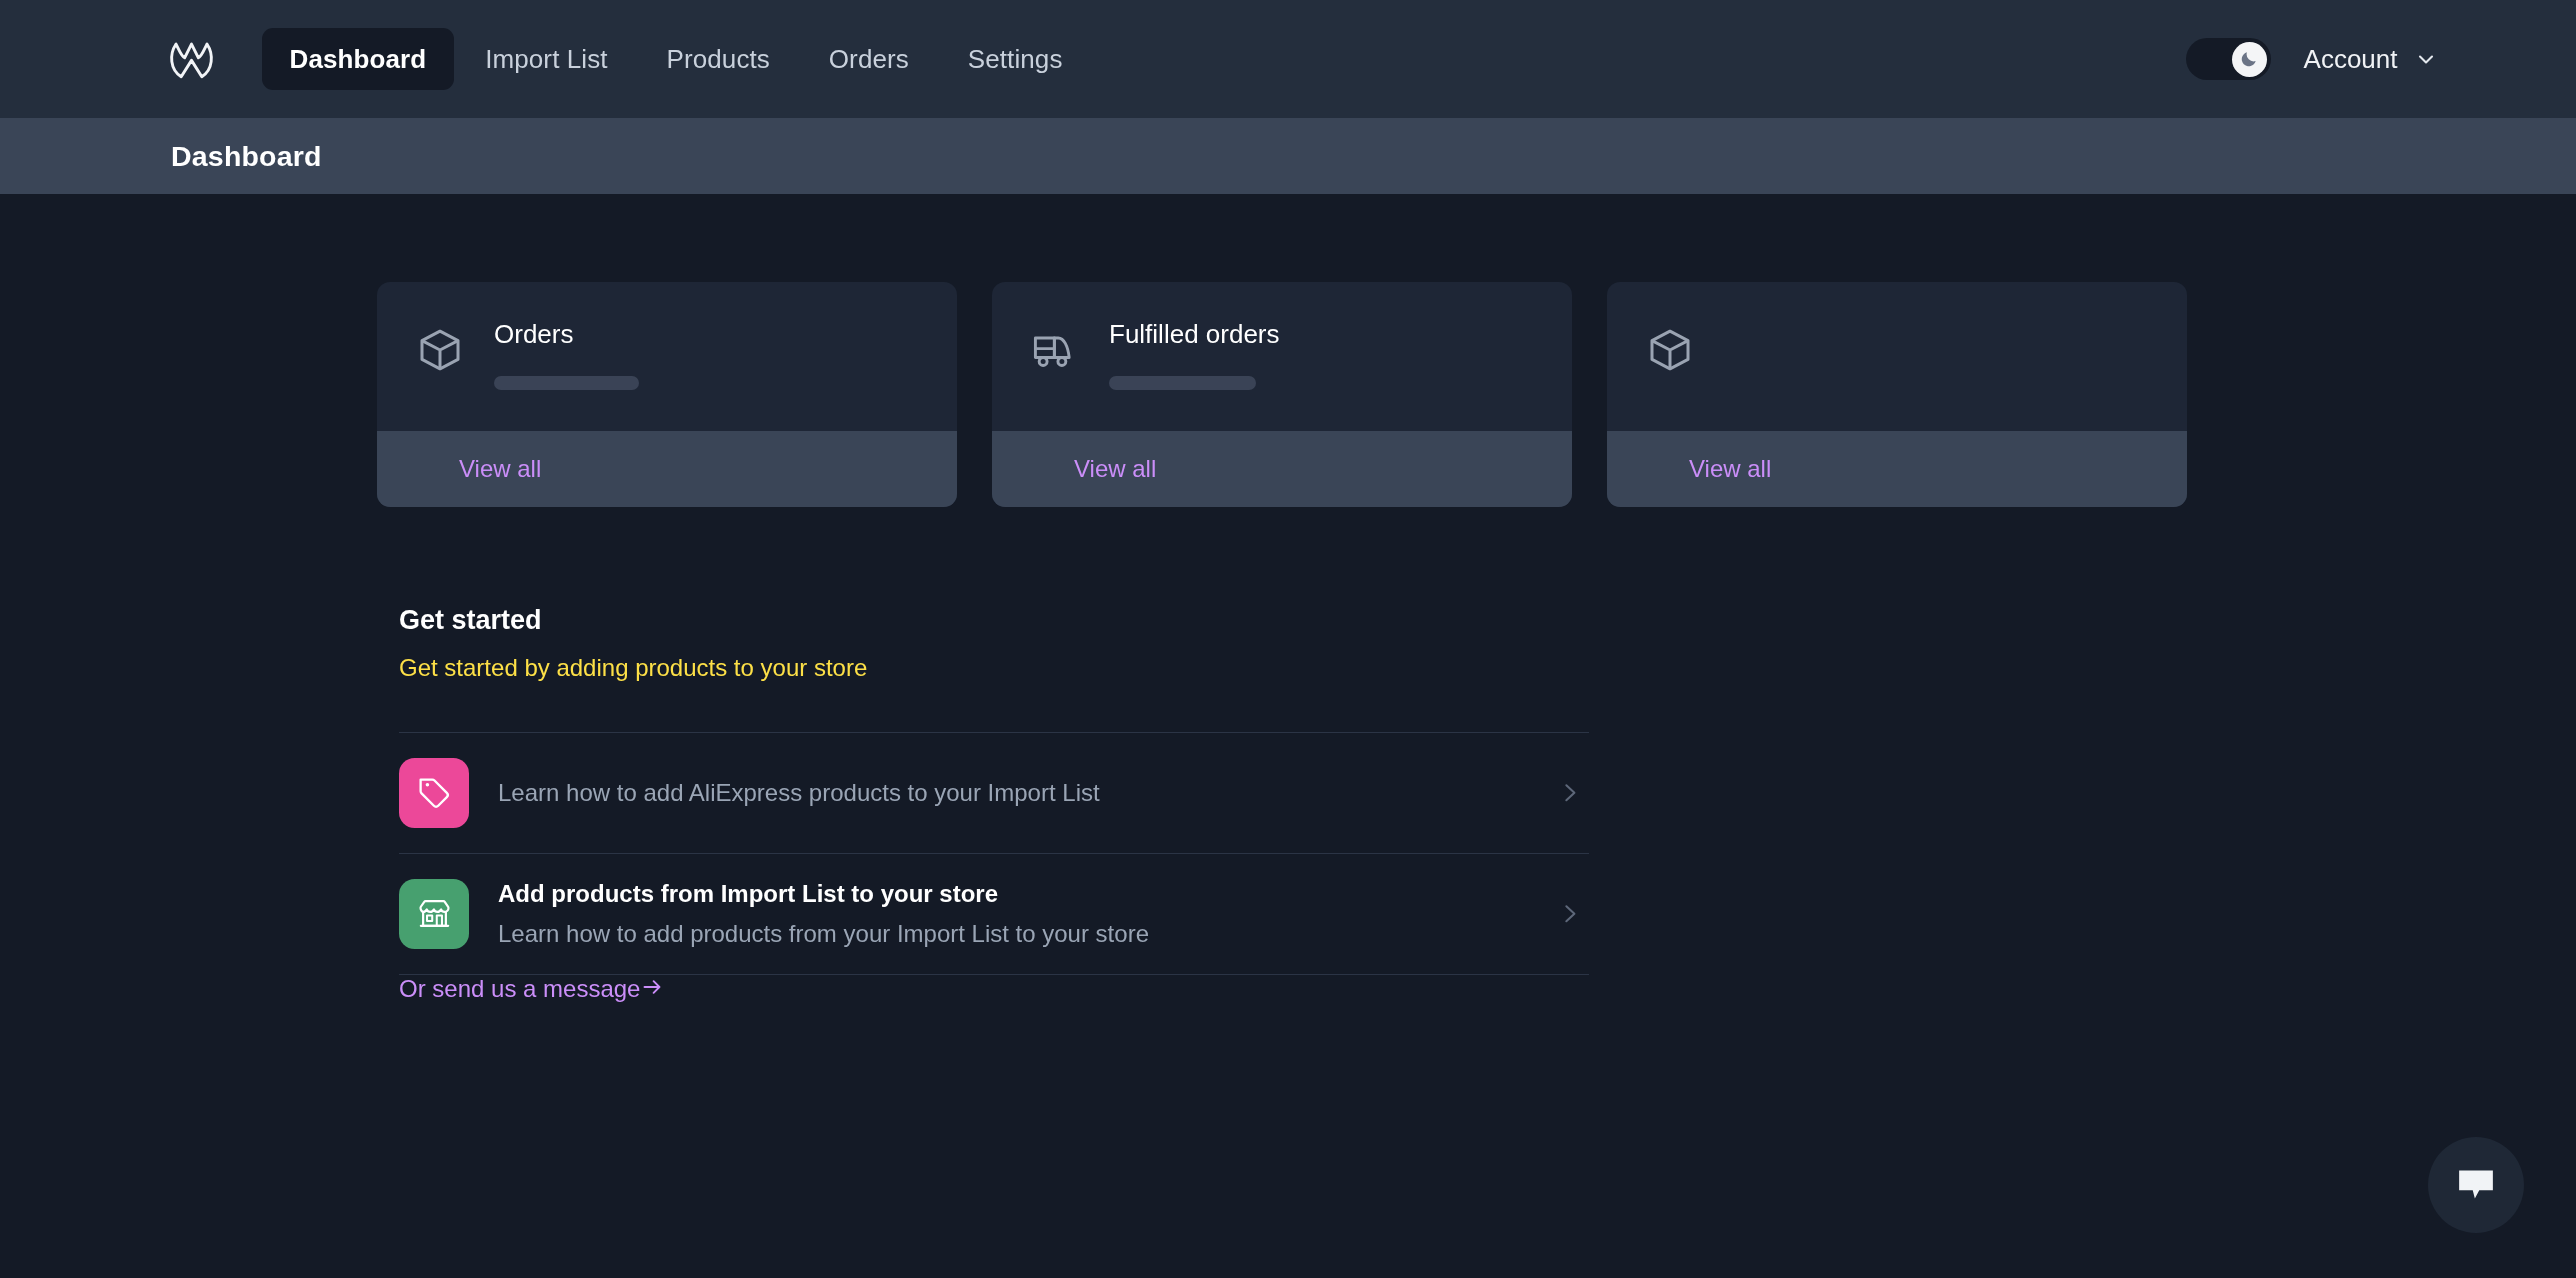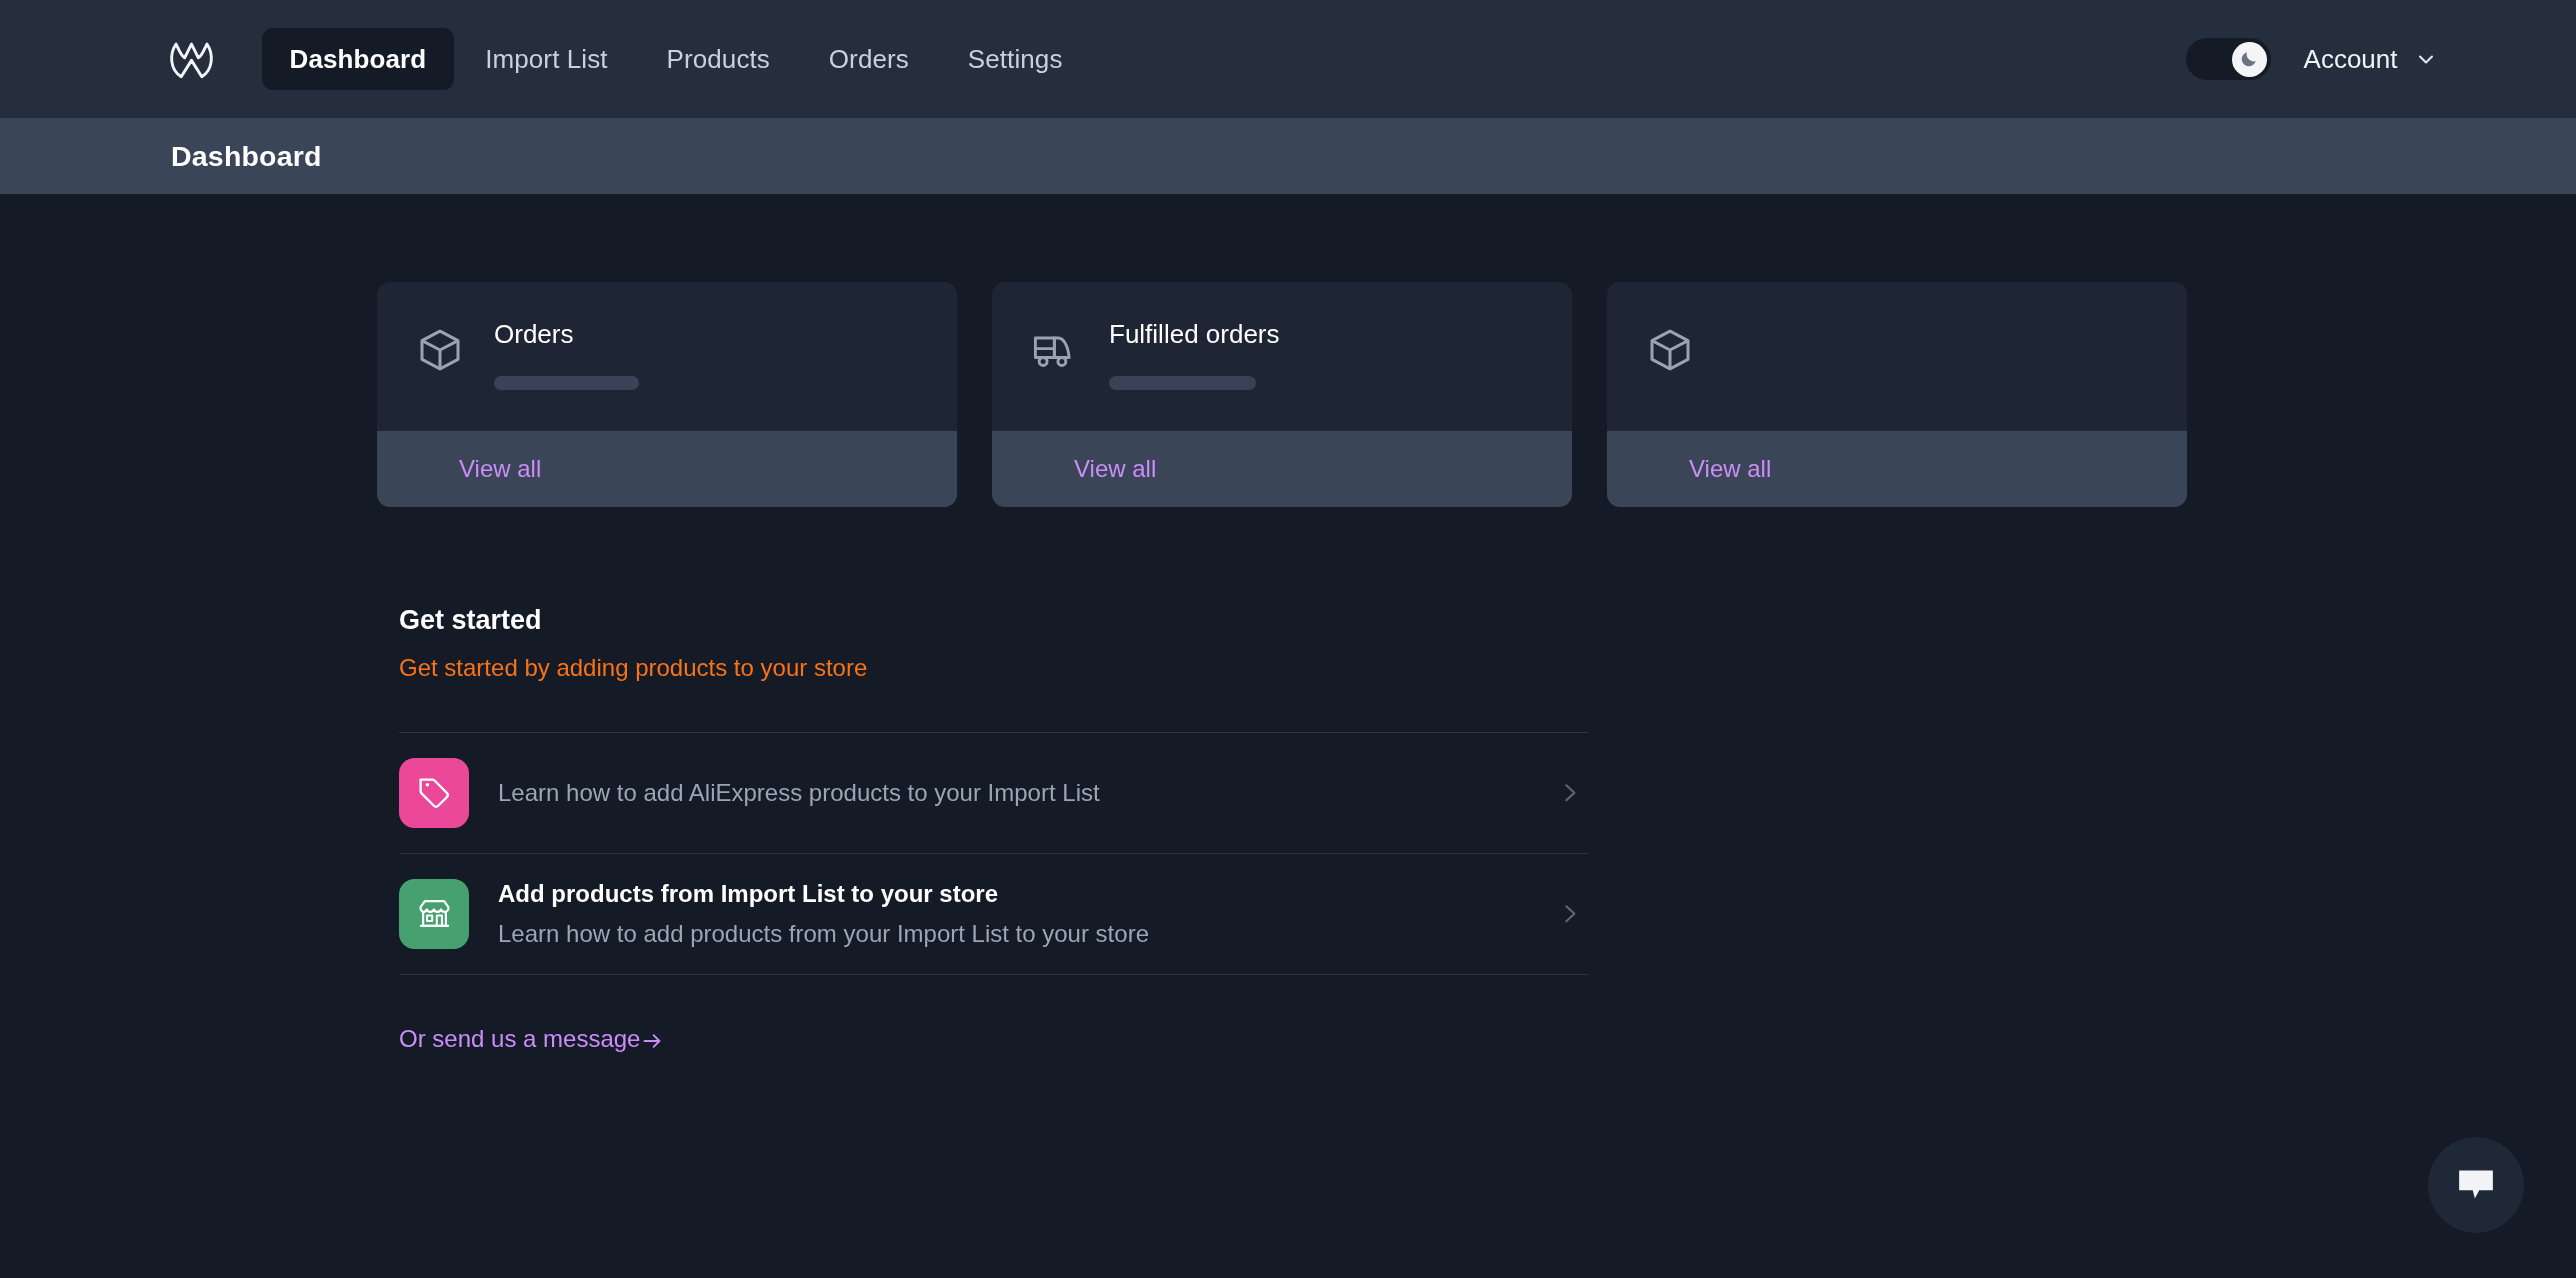--- a/index.html
+++ b/index.html
@@ -155,21 +155,21 @@
     margin: 98px 0 0 399px;
   }
   .gs-title {
     font-size: 27px;
     font-weight: 700;
     color: #ffffff;
     margin-bottom: 17.5px;
   }
   .gs-sub {
     font-size: 24px;
-    color: #f97316;
+    color: #fde047;
     margin-bottom: 50px;
   }
   .gs-list { border-top: 0.9px solid #2b3445; }
   .gs-item {
     display: flex;
     align-items: center;
     gap: 29px;
     padding: 25px 0;
     border-bottom: 0.9px solid #2b3445;
     cursor: pointer;
@@ -193,22 +193,21 @@
     font-size: 24px;
     color: #9aa5b5;
   }
   .gs-chevron {
     flex: 0 0 auto;
     margin-right: 5.5px;
     display: flex; align-items: center;
   }
   .gs-message {
     display: inline-flex;
-    align-items: flex-end;
-    margin-top: 50px;
+    align-items: flex-start;
     font-size: 24px;
     color: #cb8ef9;
     cursor: pointer;
   }
 
   
   .chat-button {
     position: absolute;
     right: 52px;
     bottom: 45px;

